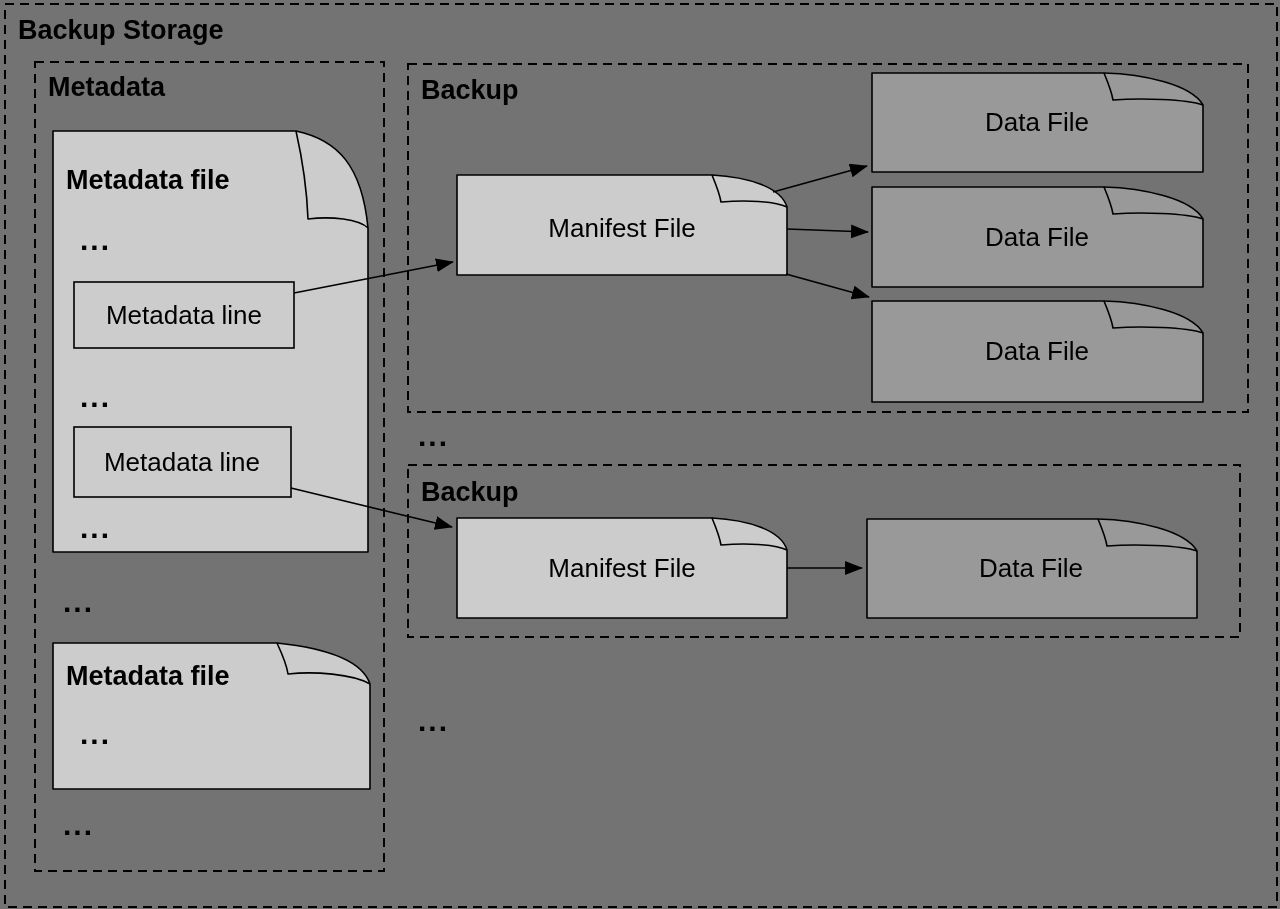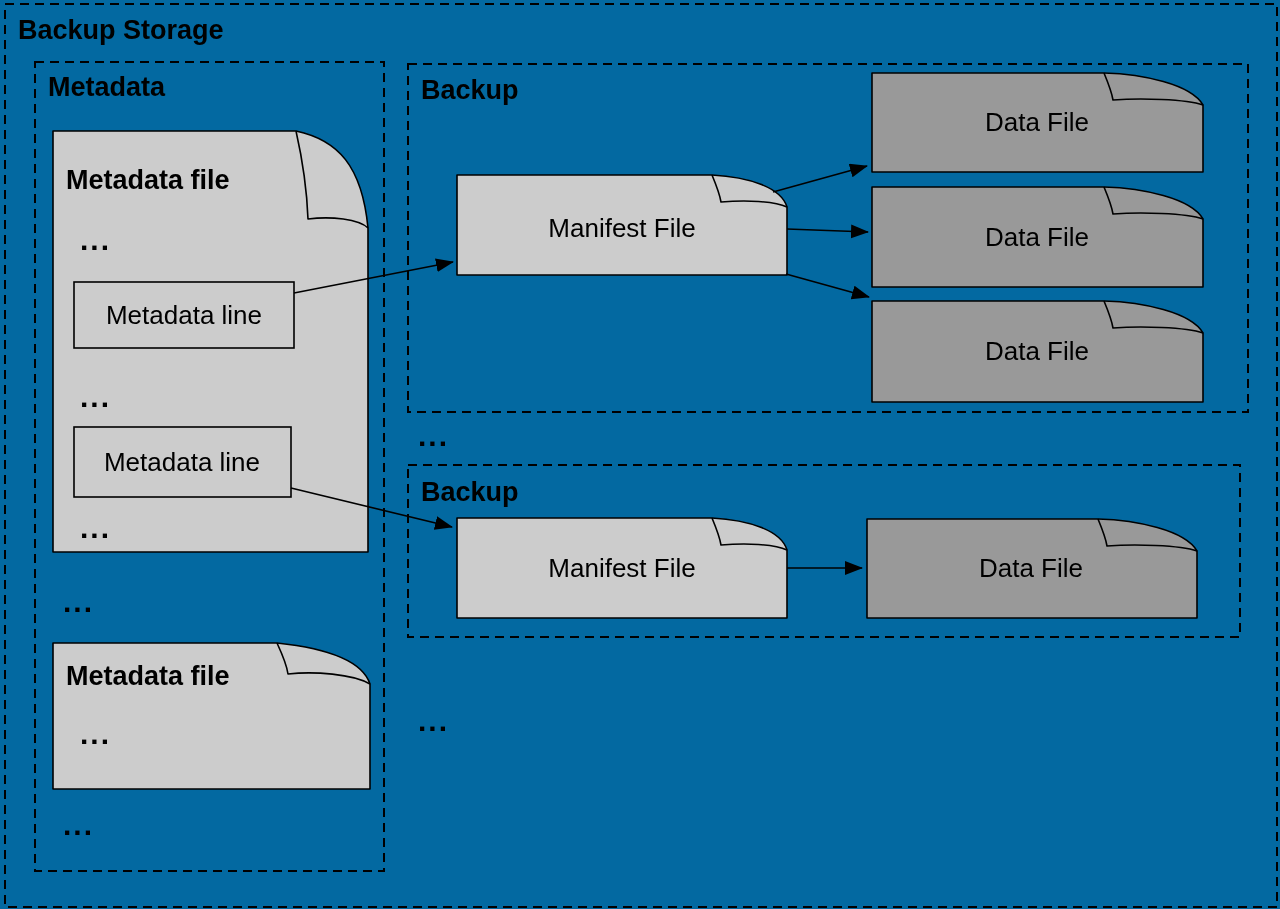--- a/index.html
+++ b/index.html
@@ -1,16 +1,16 @@
 <!DOCTYPE html>
 <html><head>
 <meta charset="utf-8">
 <style>
   html, body { margin: 0; padding: 0; background: #ffffff; }
-  .stage { position: relative; width: 1280px; height: 909px; background: #0369a1; }
+  .stage { position: relative; width: 1280px; height: 909px; background: #737373; }
   svg { display: block; }
   .dashed-box { fill: none; stroke: #000; stroke-width: 2; stroke-dasharray: 9 6; }
   .doc { stroke: #000; stroke-width: 1.6; stroke-linejoin: round; }
   .flap { fill: none; stroke: #000; stroke-width: 1.6; stroke-linejoin: round; }
   .inner-rect { stroke: #000; stroke-width: 1.6; }
   .arrow { stroke: #000; stroke-width: 1.6; fill: none; }
   text { font-family: "Liberation Sans", "DejaVu Sans", sans-serif; fill: #000; }
   .t-title { font-size: 27px; font-weight: 700; }
   .t-section { font-size: 27px; font-weight: 700; }
   .t-doc-title { font-size: 27px; font-weight: 700; }

